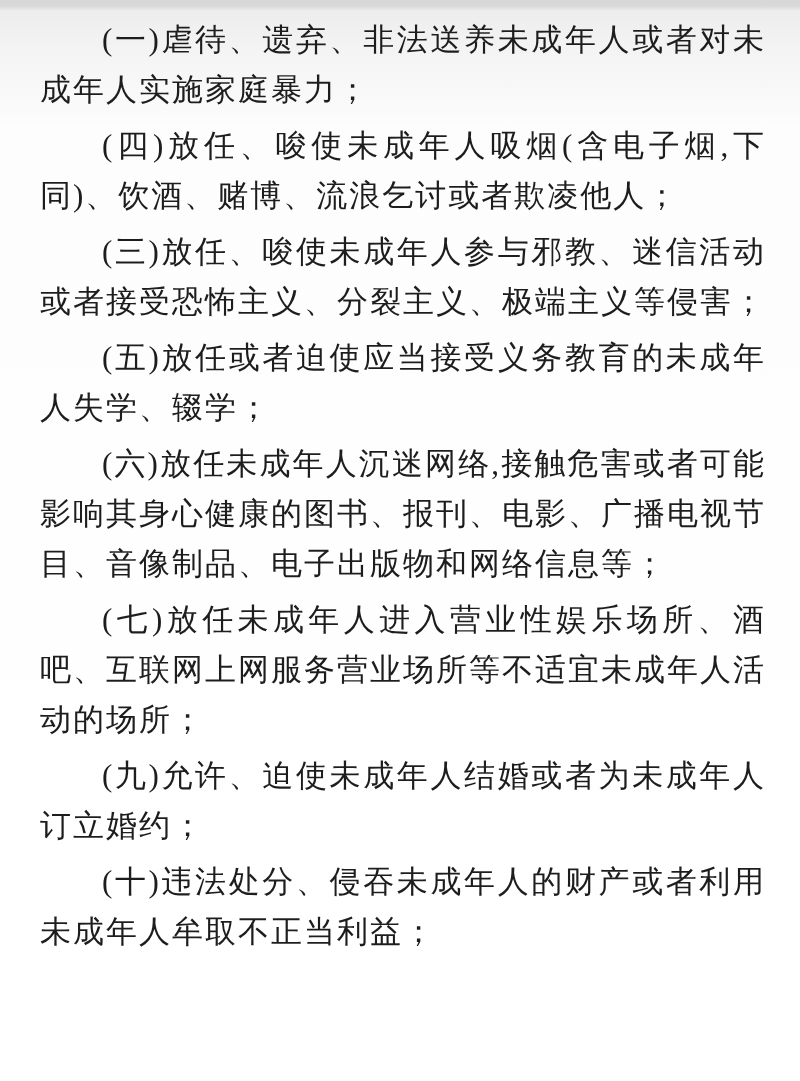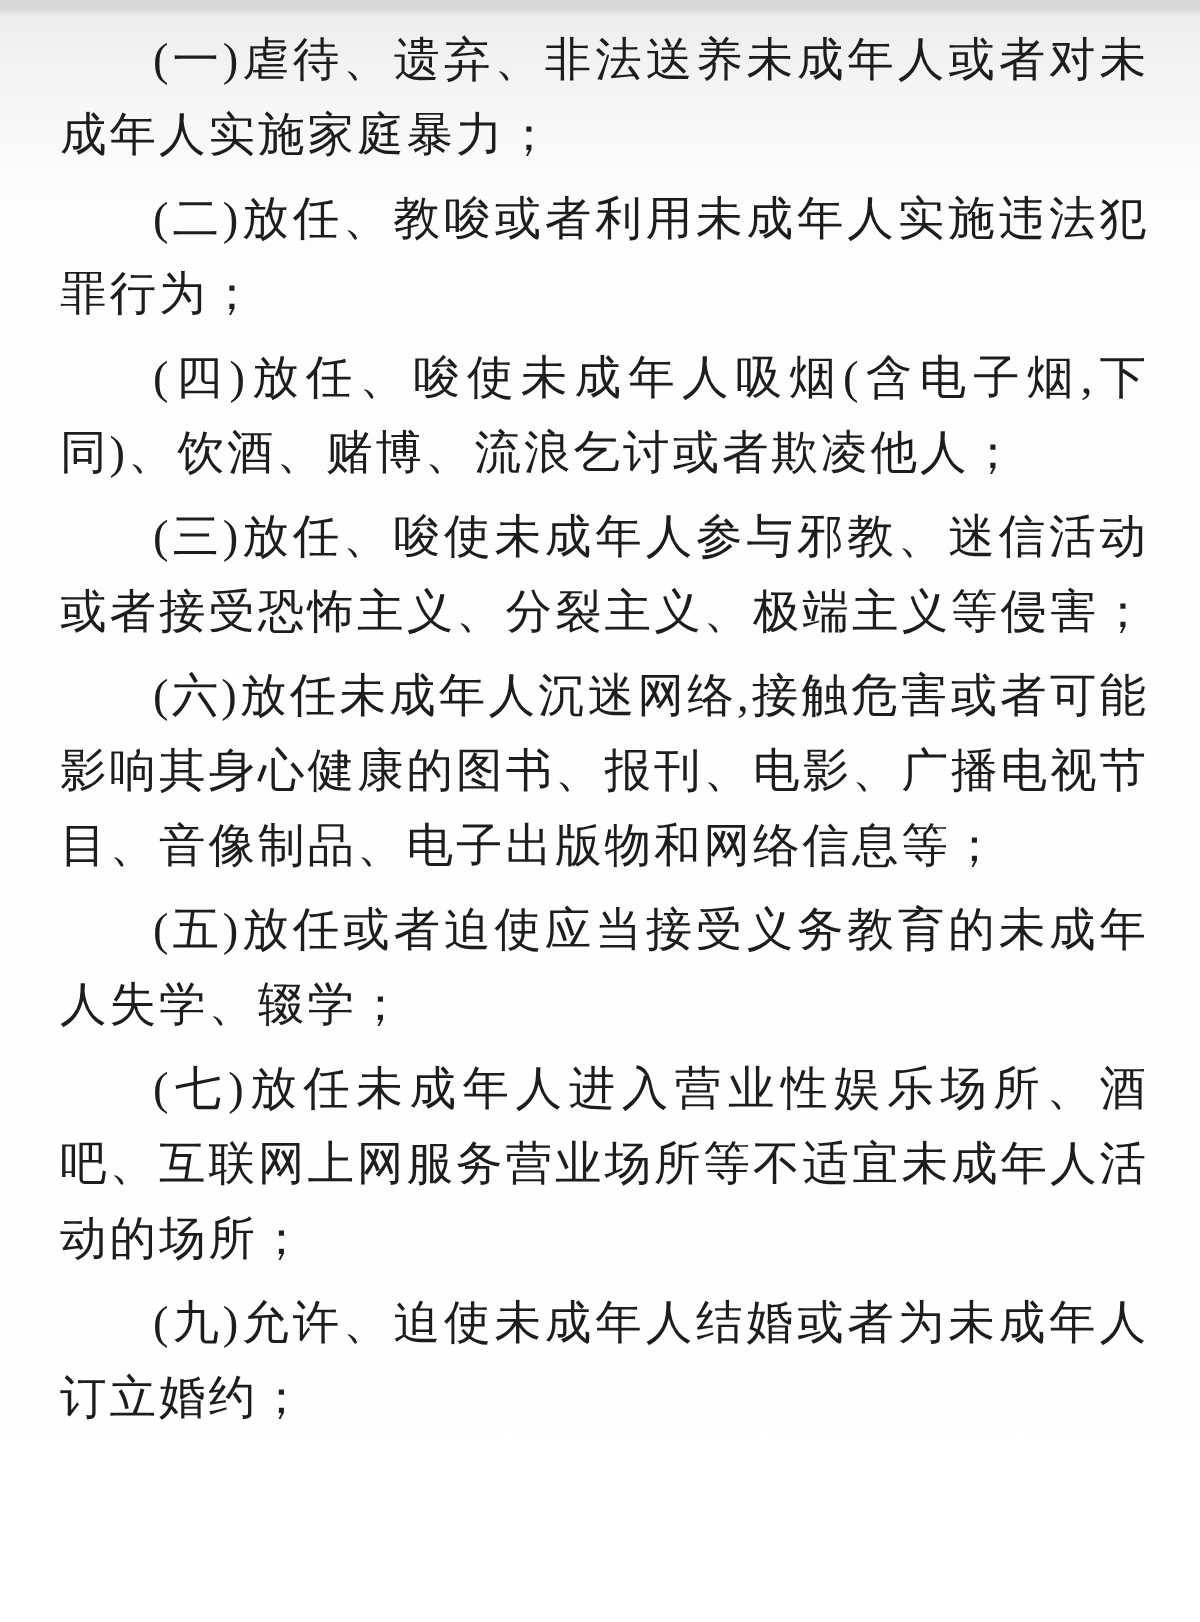--- a/index.html
+++ b/index.html
@@ -45,25 +45,24 @@
   }
   .wm-pink   { color: #edacb8; }
   .wm-purple { color: #b2a6e4; }
 </style>
 </head>
 <body>
 
 <div class="page">
   <div class="content">
     <p class="clause">(一)虐待、遗弃、非法送养未成年人或者对未成年人实施家庭暴力；</p>
-    <p class="clause">(二)放任、教唆或者利用未成年人实施违法犯罪行为；</p>
     <p class="clause">(四)放任、唆使未成年人吸烟(含电子烟,下同)、饮酒、赌博、流浪乞讨或者欺凌他人；</p>
     <p class="clause">(三)放任、唆使未成年人参与邪教、迷信活动或者接受恐怖主义、分裂主义、极端主义等侵害；</p>
+    <p class="clause">(五)放任或者迫使应当接受义务教育的未成年人失学、辍学；</p>
     <p class="clause">(六)放任未成年人沉迷网络,接触危害或者可能影响其身心健康的图书、报刊、电影、广播电视节目、音像制品、电子出版物和网络信息等；</p>
-    <p class="clause">(五)放任或者迫使应当接受义务教育的未成年人失学、辍学；</p>
     <p class="clause">(七)放任未成年人进入营业性娱乐场所、酒吧、互联网上网服务营业场所等不适宜未成年人活动的场所；</p>
     <p class="clause">(九)允许、迫使未成年人结婚或者为未成年人订立婚约；</p>
     <p class="clause">(十)违法处分、侵吞未成年人的财产或者利用未成年人牟取不正当利益；</p>
 
   </div>
 
   <div class="watermark">
     <span class="wm-pink">休育官方</span><span class="wm-purple">推荐</span>
   </div>
 </div>

